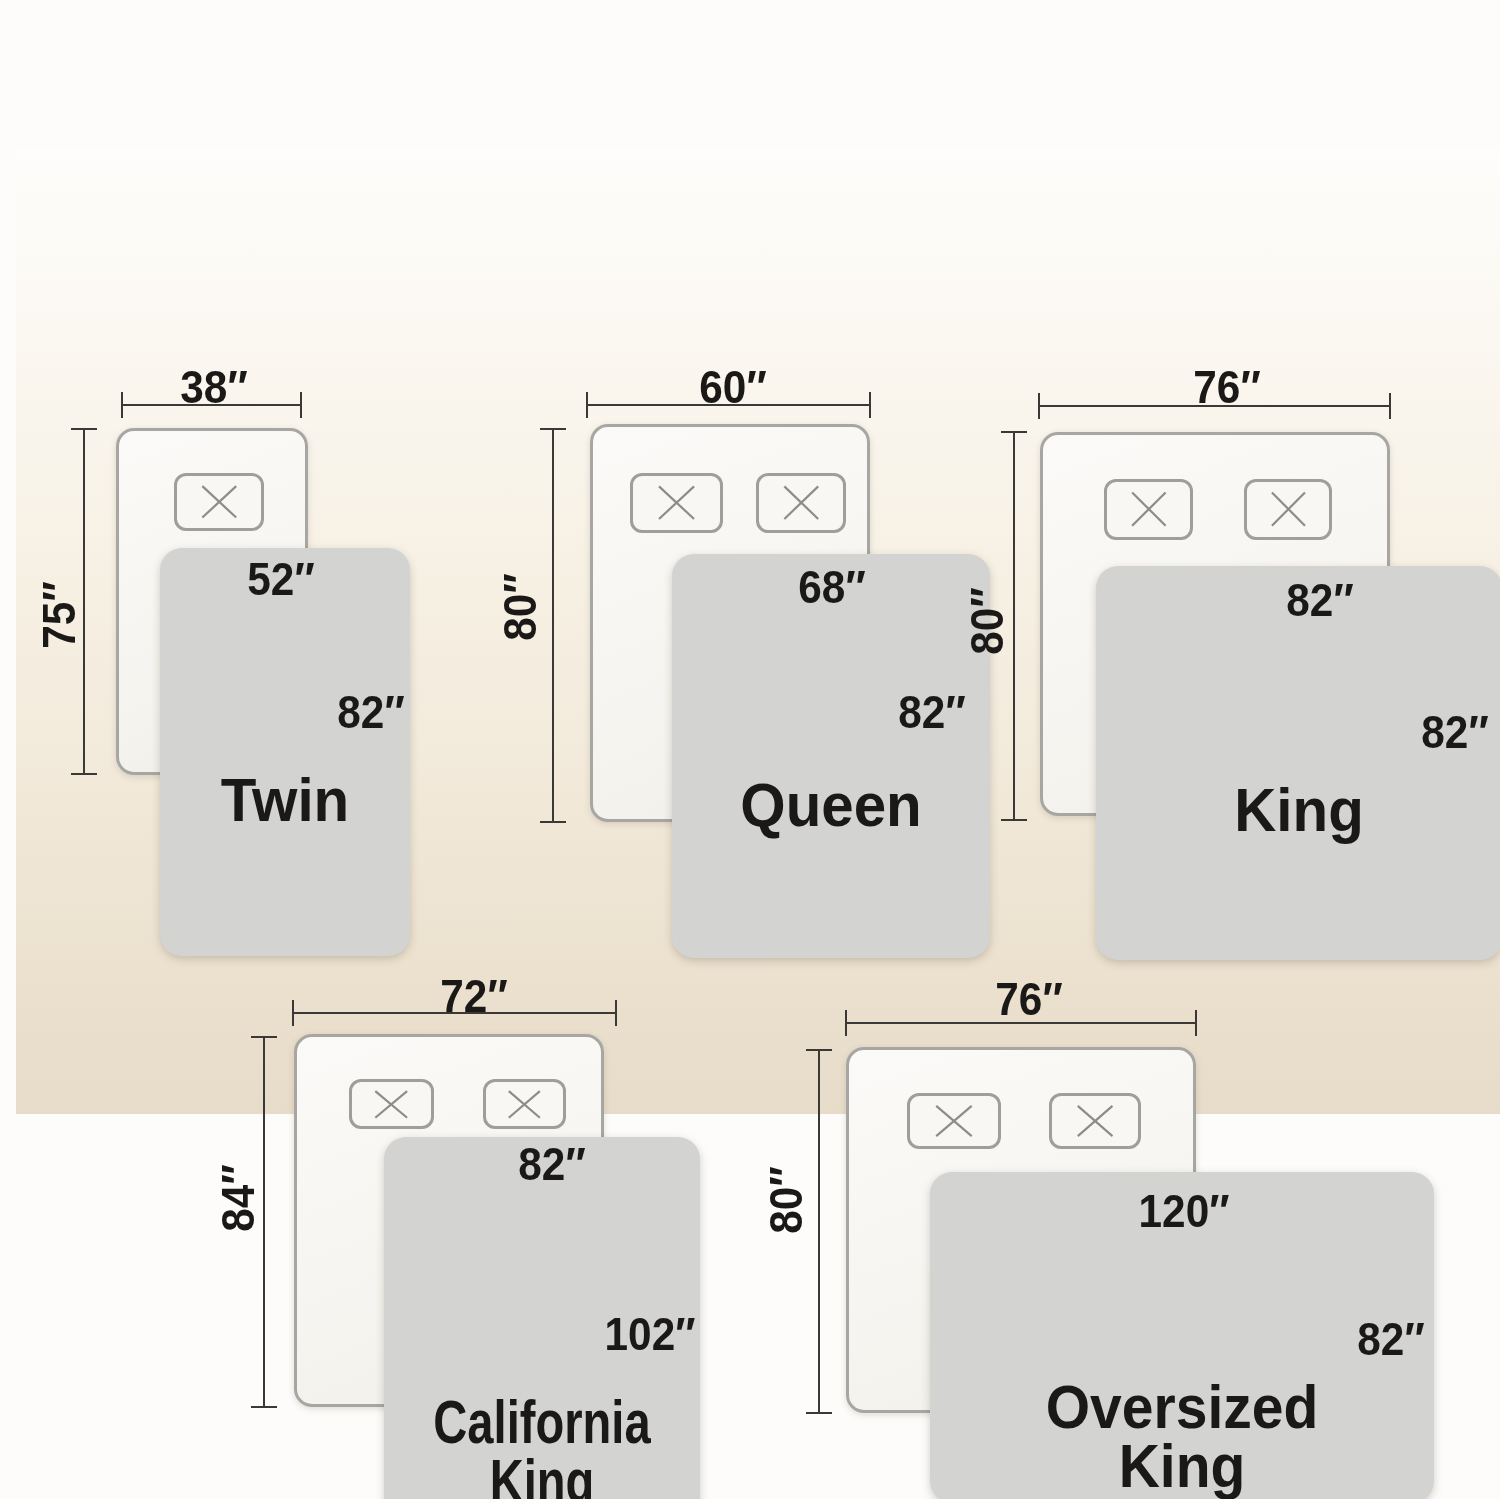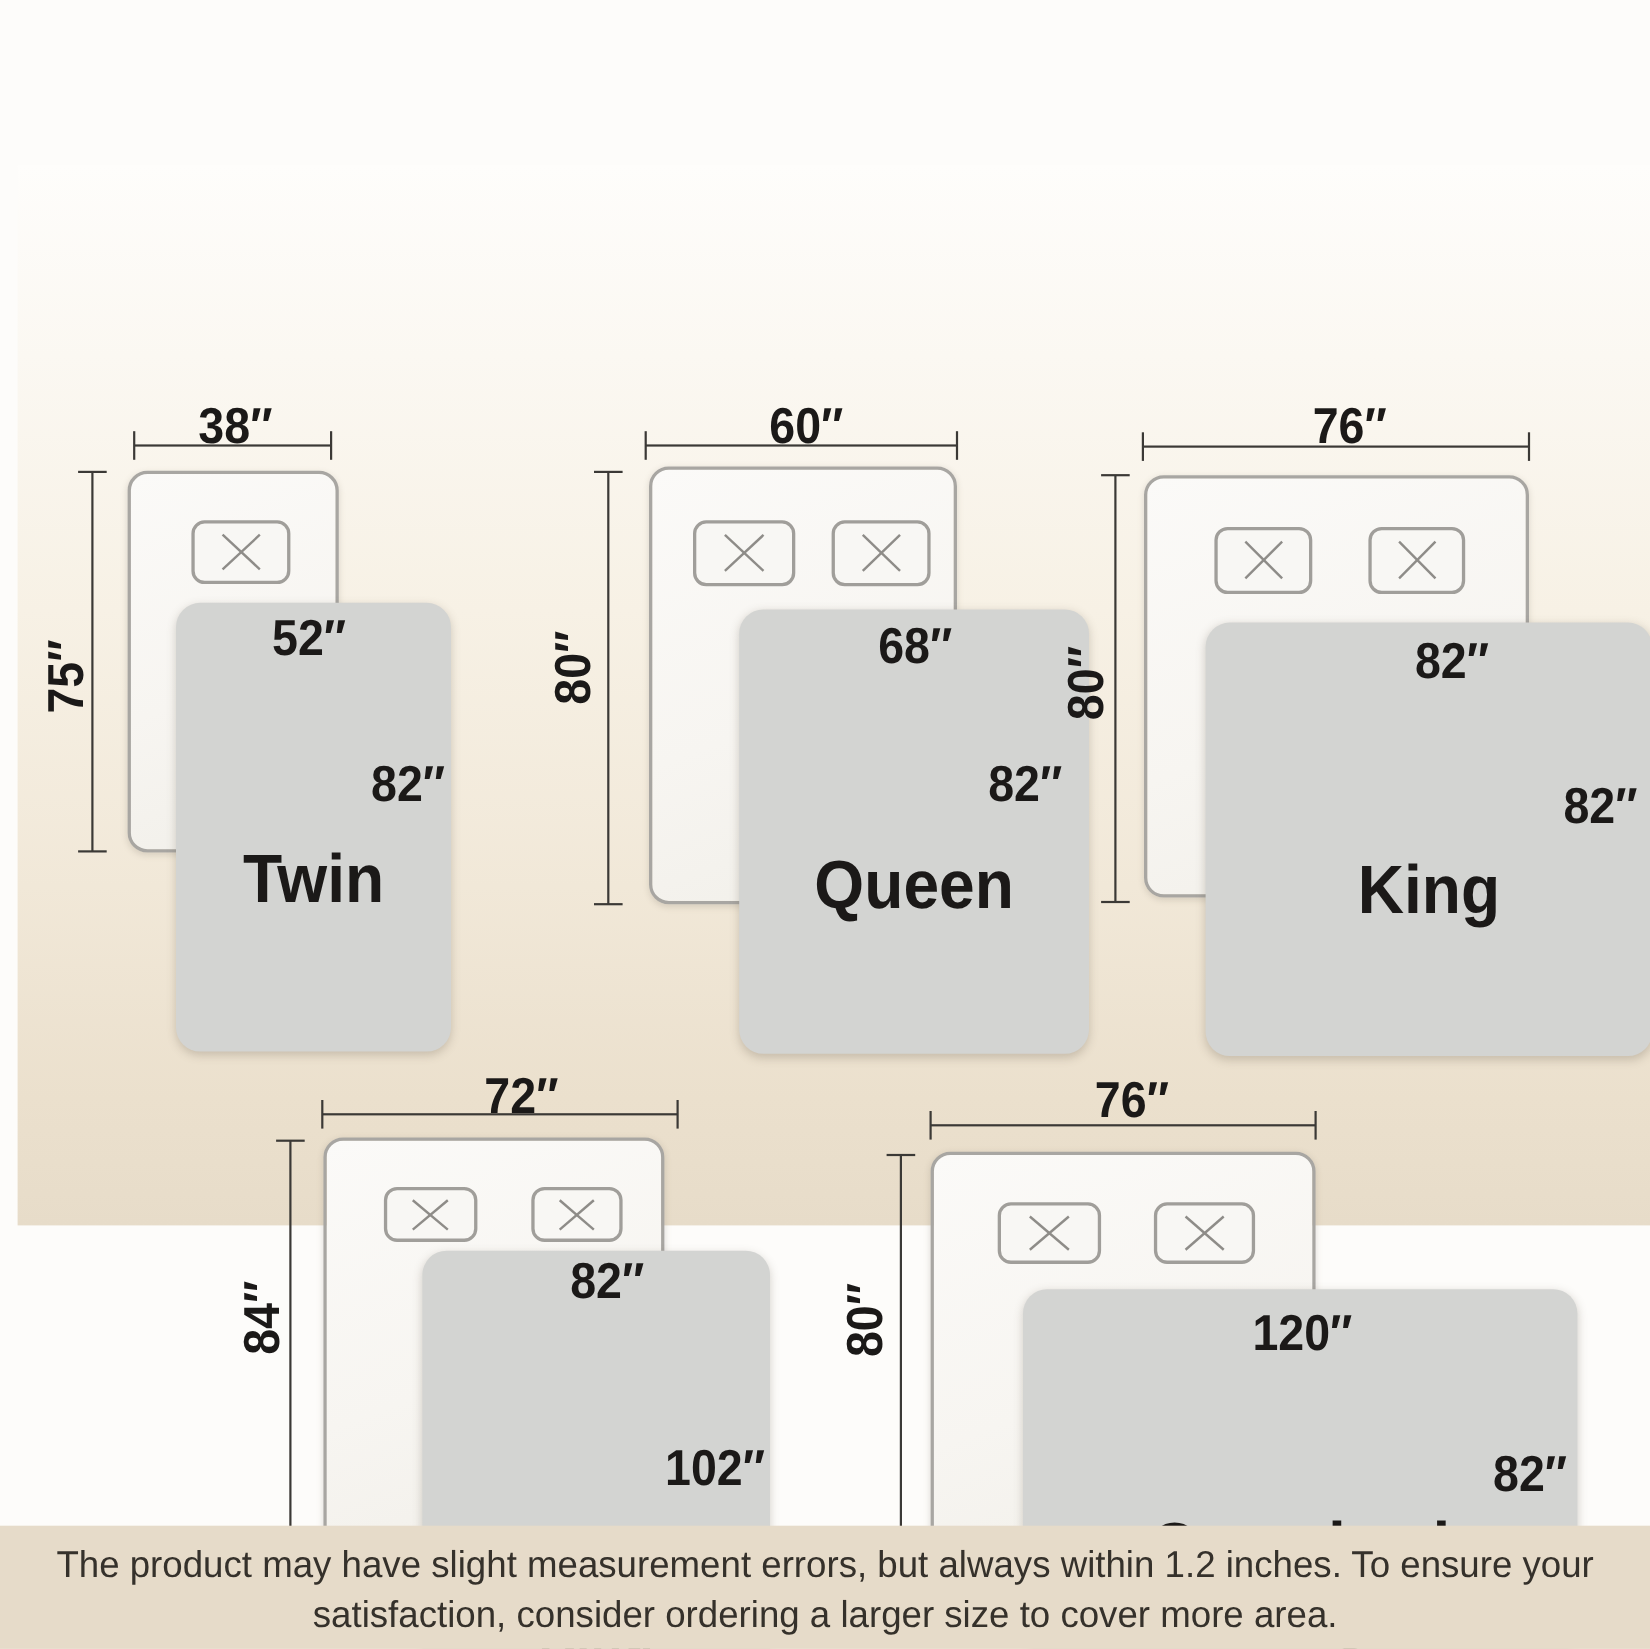--- a/index.html
+++ b/index.html
@@ -252,18 +252,14 @@
       </div>
       <div class="blanket">
         <span class="blanket-w">120″</span>
         <span class="blanket-h">82″</span>
         <span class="blanket-name">Oversized King</span>
       </div>
     </section>
 
   </div>
 
-  <div class="footer">
-    <p><span>The product may have slight measurement errors, but always within 1.2 inches. To ensure your</span><br>
-    <span>satisfaction, consider ordering a larger size to cover more area.</span></p>
-  </div>
 
 </div>
 
 </body></html>

